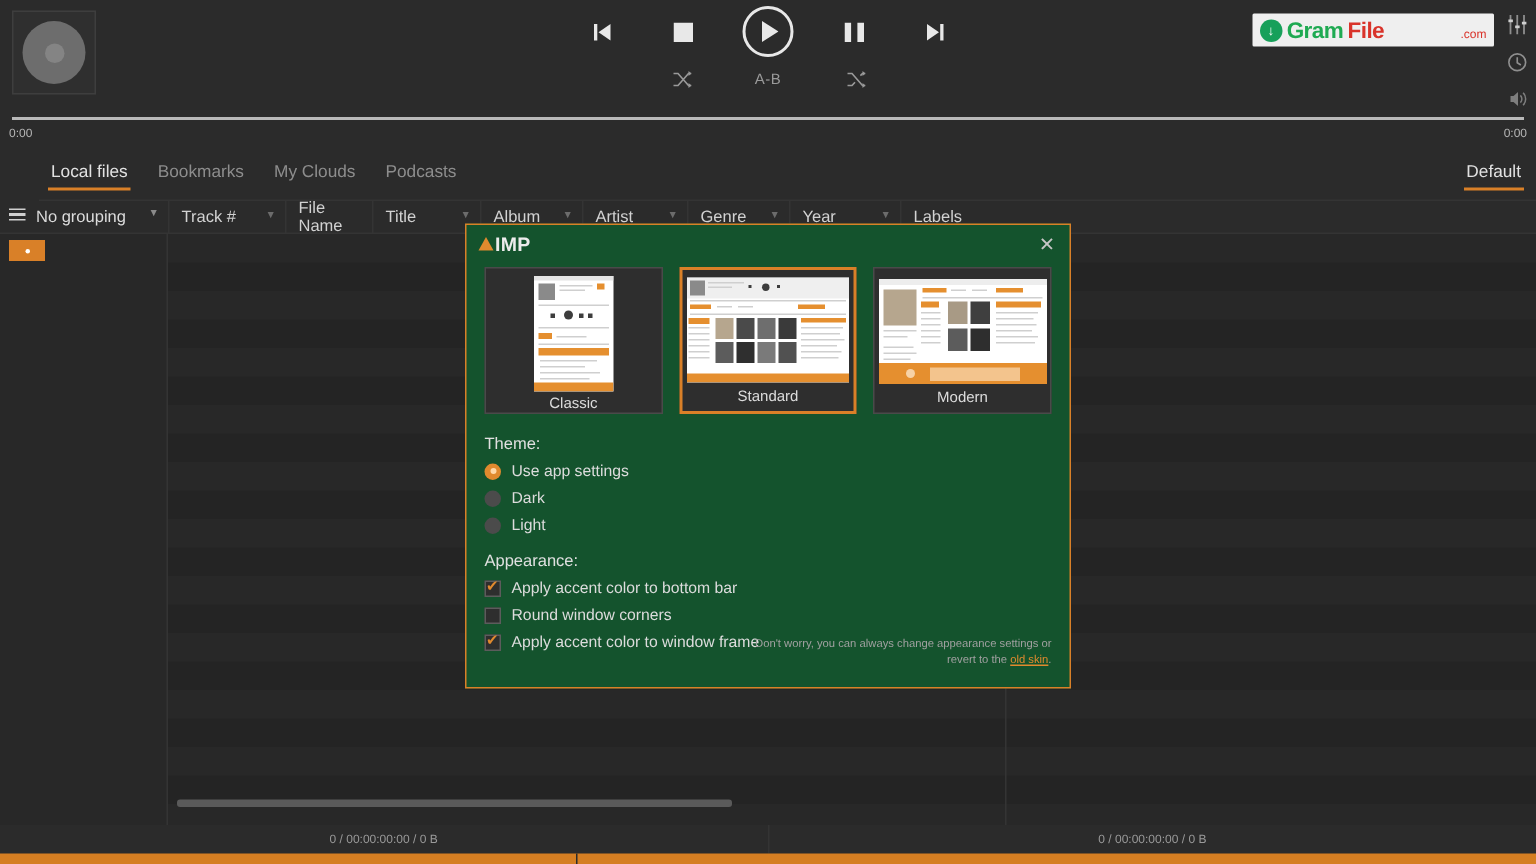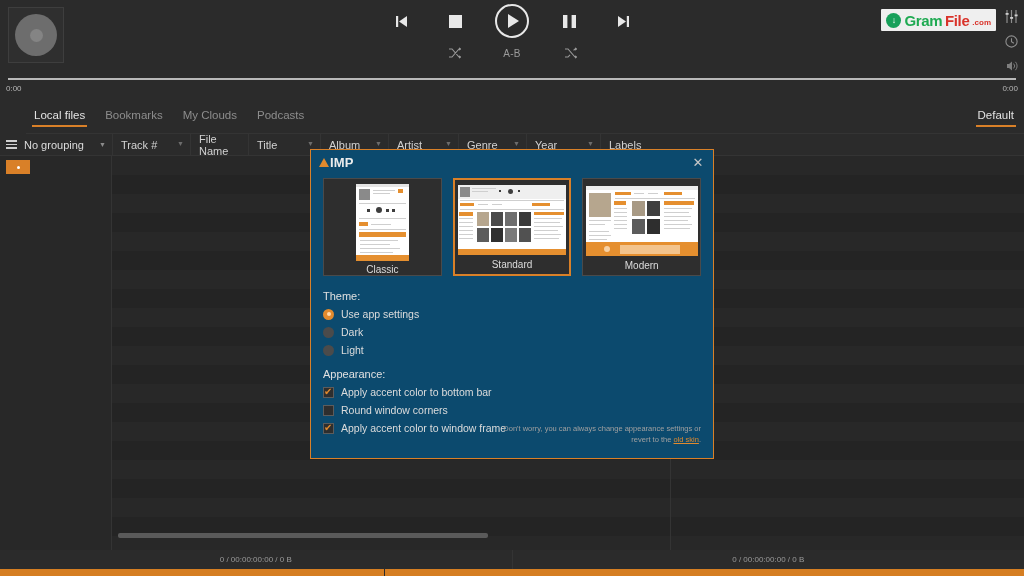--- a/index.html
+++ b/index.html
@@ -76,21 +76,21 @@
     border-radius: 1px;
   }
   .wm-badge {
     width: 15px; height: 15px; border-radius: 50%;
     background: #17a05a;
     display: flex; align-items: center; justify-content: center;
     color: #fff; font-size: 9px; line-height: 1;
   }
   .wm-gram { color: #1faa52; font-size: 15px; font-weight: bold; letter-spacing: -.4px; }
   .wm-file { color: #d9332a; font-size: 15px; font-weight: bold; letter-spacing: -.4px; }
-  .wm-com  { color: #d9332a; font-size: 8px; font-weight: bold; align-self: flex-end; margin-bottom: 2px; }
+  .wm-com  { color: #d9332a; font-size: 8px; font-weight: normal; align-self: flex-end; margin-bottom: 2px; margin-left: 48px; }
 
   .right-icons {
     position: absolute; right: 4px; top: 8px;
     display: flex; flex-direction: column; align-items: center; gap: 9px;
     color: #8e8e8e;
   }
   .ricon { width: 18px; height: 16px; display: flex; align-items: center; justify-content: center; cursor: pointer; }
 
   
   .seek-wrap { position: absolute; left: 0; top: 70px; width: 1024px; height: 28px; padding-left: 41px; }
@@ -124,21 +124,21 @@
   }
 
   
   .list-header {
     position: absolute; left: 0; top: 134px; width: 1024px; height: 22px;
     border-bottom: 1px solid #343434;
     display: flex; align-items: center;
     font-size: 11px; color: #cfcfcf;
   }
   .group-sel {
-    width: 112px; display: flex; align-items: center; gap: 7px;
+    width: 112px; display: flex; align-items: flex-start; gap: 7px;
     padding-left: 6px; cursor: pointer; color: #dcdcdc;
   }
   .burger { display: flex; flex-direction: column; gap: 2px; }
   .burger i { display: block; width: 11px; height: 1.5px; background: #cfcfcf; }
   .caret { margin-left: auto; margin-right: 6px; font-size: 7px; color: #8b8b8b; }
   .col {
     position: relative; padding-left: 8px;
     display: flex; align-items: center;
     border-left: 1px solid #343434; height: 22px;
     color: #d2d2d2;
@@ -190,21 +190,21 @@
   }
   .accent-bar .split {
     position: absolute; left: 384px; top: 0; width: 1px; height: 7px;
     background: #2b2b2b;
   }
 
   
   .dialog {
     position: absolute; left: 310px; top: 149px;
     width: 404px; height: 310px;
-    background: #0c4a6e;
+    background: #14532d;
     border: 1px solid #d98028;
     z-index: 40;
   }
   .dlg-head {
     position: relative; height: 24px; padding: 5px 0 0 8px;
   }
   .logo { display: flex; align-items: center; gap: 0px; }
   .logo-tri {
     width: 0; height: 0; margin-right: 1px;
     border-left: 5px solid transparent; border-right: 5px solid transparent;

